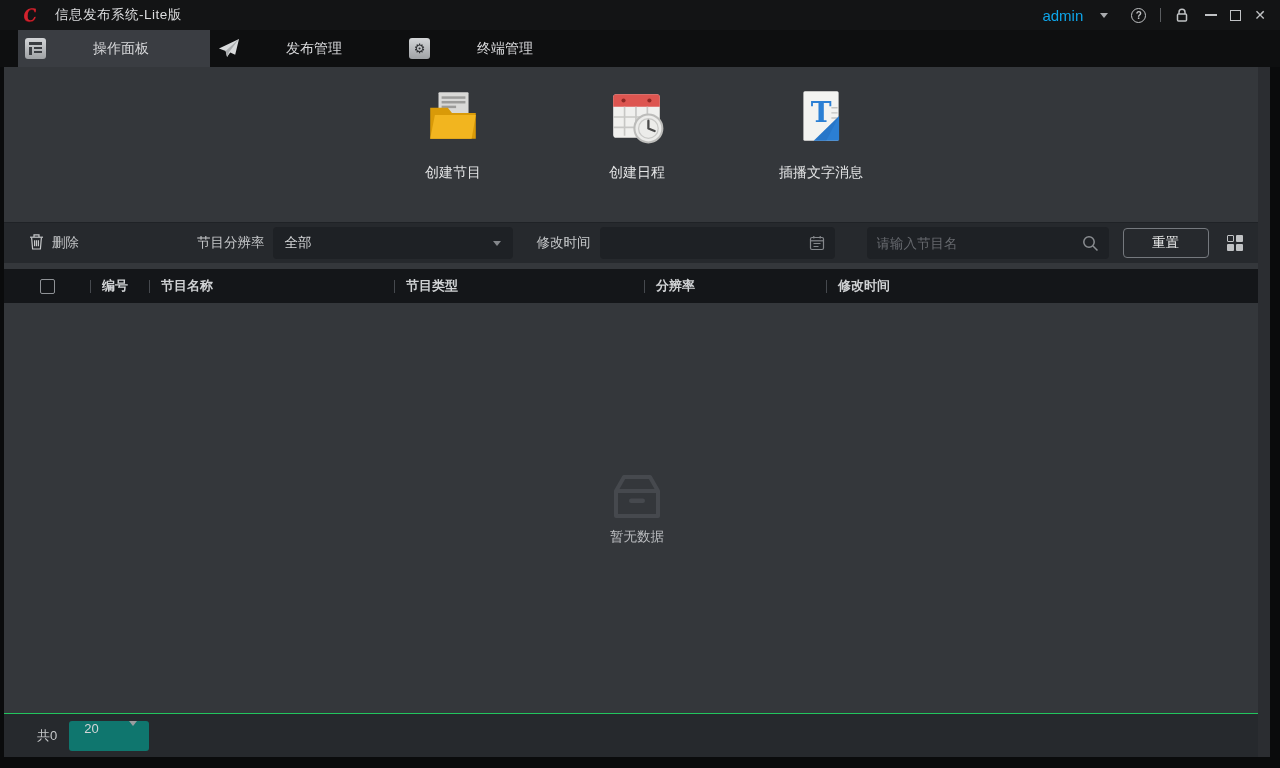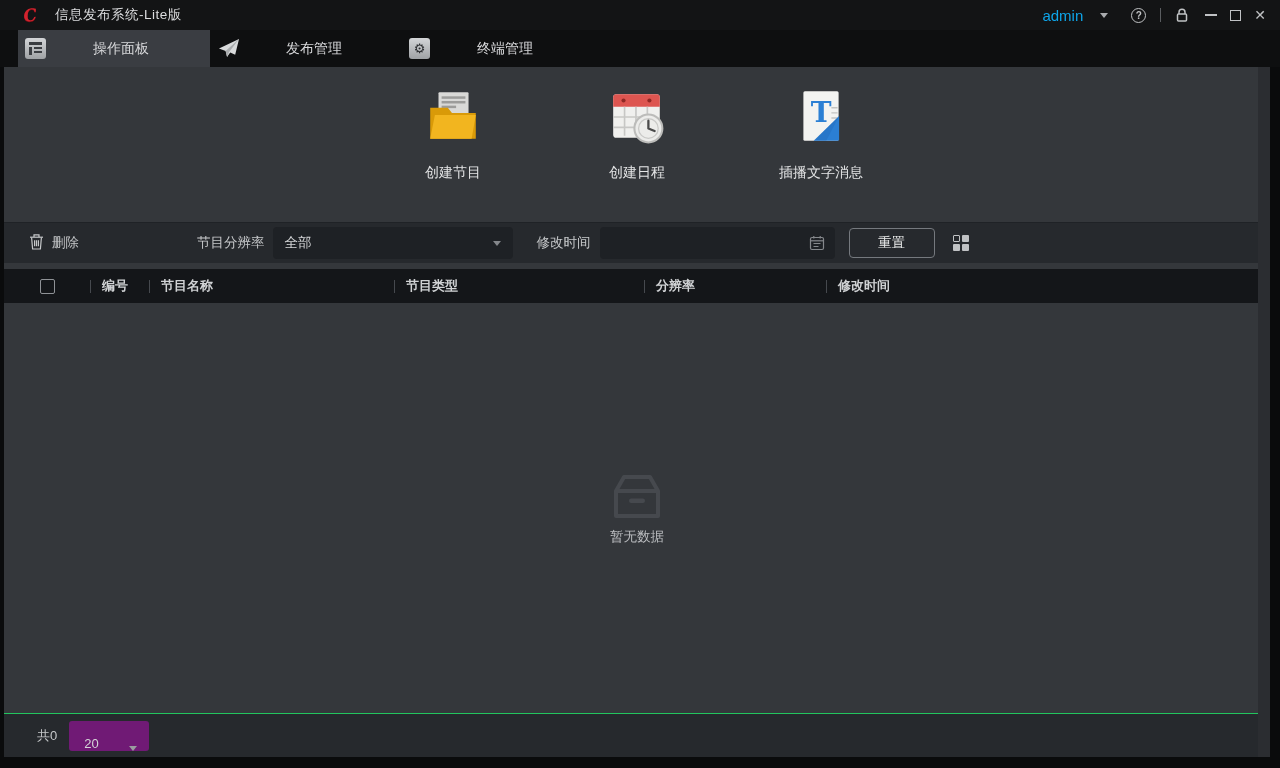--- a/index.html
+++ b/index.html
@@ -74,21 +74,21 @@
   .th-op { flex:1; }
 
   
   .tbody { flex:1; background:#34373b; display:flex; align-items:center; justify-content:center; }
   .empty { display:flex; flex-direction:column; align-items:center; gap:4px; }
   .empty-text { color:#babcbf; font-size:13.5px; }
 
   
   .footer { height:44px; background:#26292d; border-top:1px solid #22c55e; display:flex; align-items:center; flex:0 0 auto; font-size:13px; color:#c6c8ca; }
   .pg-total { margin-left:33px; }
-  .pg-size { margin-left:12px; width:80px; height:30px; background:#701a75; border-radius:3px; display:flex; align-items:flex-end; padding:0 12px 0 15px; color:#d4d5d7; cursor:pointer; }
+  .pg-size { margin-left:12px; width:80px; height:30px; background:#0f766e; border-radius:3px; display:flex; align-items:flex-start; padding:0 12px 0 15px; color:#d4d5d7; cursor:pointer; }
   .pg-size .caret { margin-left:auto; border-top-color:#9a9da0; }
   .pg-nav { margin-left:auto; display:flex; align-items:center; }
   .pg-btn { width:40px; display:flex; justify-content:center; align-items:center; cursor:pointer; }
   .pg-goto-label { margin-left:8px; color:#c6c8ca; }
   .pg-goto { margin-left:9px; width:70px; height:30px; background:#1e2125; border:none; border-radius:3px; color:#e3e4e6; font-size:13px; padding-left:12px; outline:none; font-family:inherit; }
   .pg-count { margin-left:13px; margin-right:21px; }
 </style>
 </head>
 <body>
 
@@ -213,20 +213,27 @@
       </div>
       <span class="f-label lbl-time">修改时间</span>
       <div class="f-date">
         <svg width="16" height="16" viewBox="0 0 16 16" fill="none" stroke="#85888c" stroke-width="1.2">
           <rect x="1.5" y="2.5" width="13" height="12" rx="1.5"></rect>
           <path d="M1.5 5.8 H14.5"></path>
             <path d="M4.8 1 V3.6 M11.2 1 V3.6"></path>
           <path d="M4.5 8.5 h7 M4.5 11.5 h5"></path>
         </svg>
       </div>
+      <div class="f-search">
+        <input type="text" placeholder="请输入节目名" style="">
+        <svg width="17" height="17" viewBox="0 0 17 17" fill="none" stroke="#8a8d91" stroke-width="1.5">
+          <circle cx="7" cy="7" r="5.2"></circle>
+            <path d="M11 11 L15.5 15.5"></path>
+        </svg>
+      </div>
       <button class="f-reset">重置</button>
       <div class="f-grid">
           <span></span>
           <span></span>
           <span></span>
           <span></span>
         </div>
     </div>
 
     <div class="thead">

